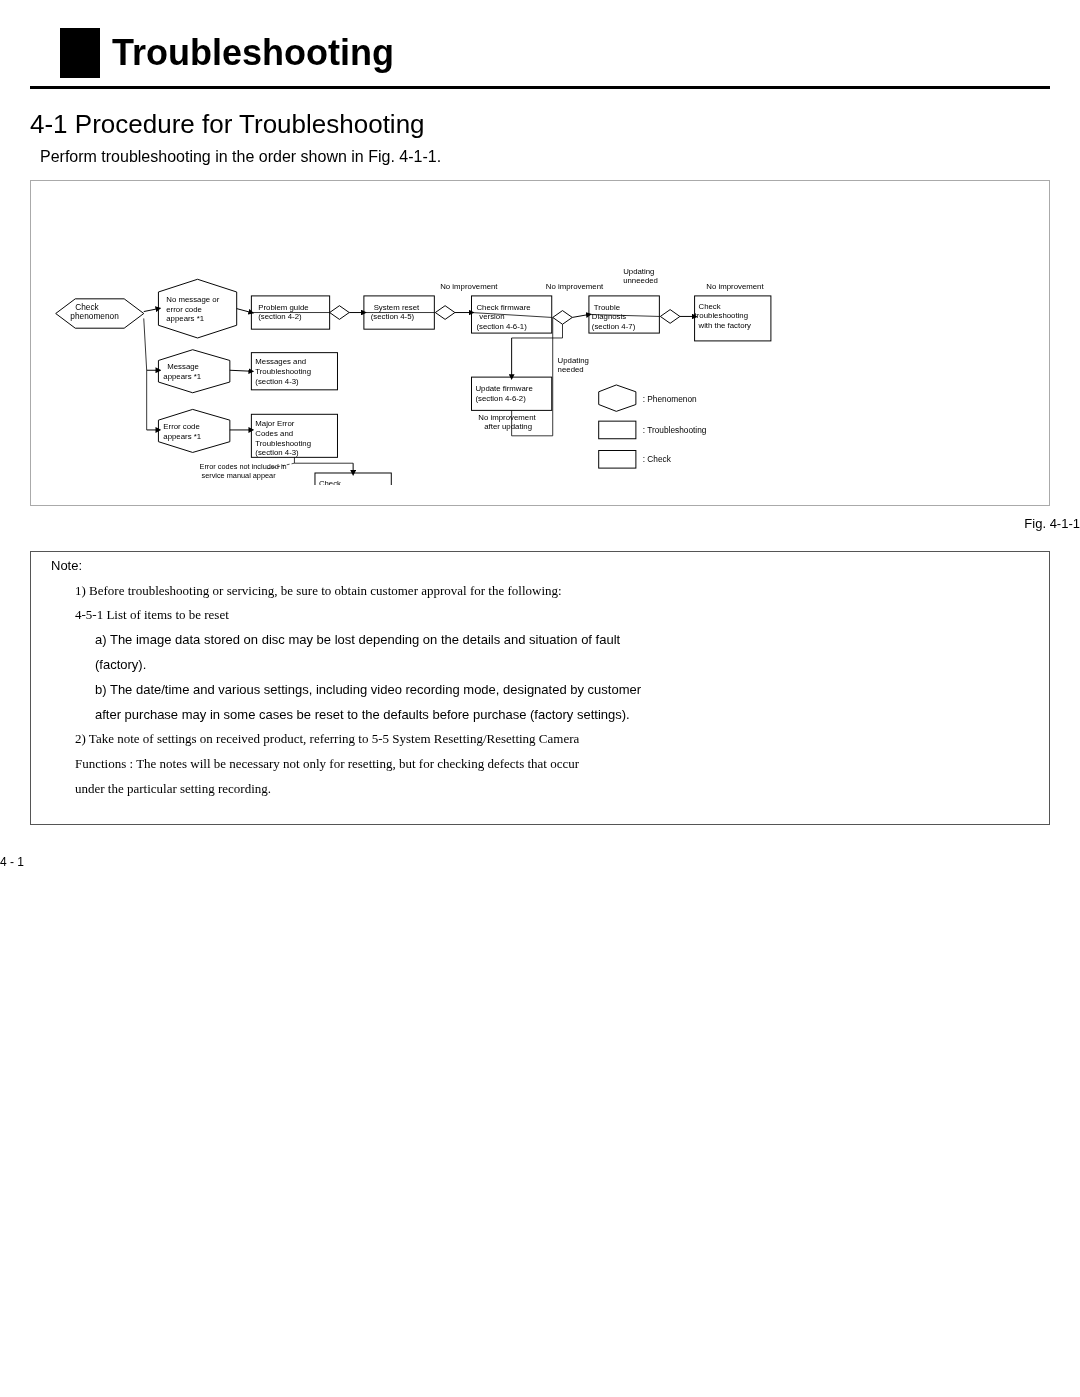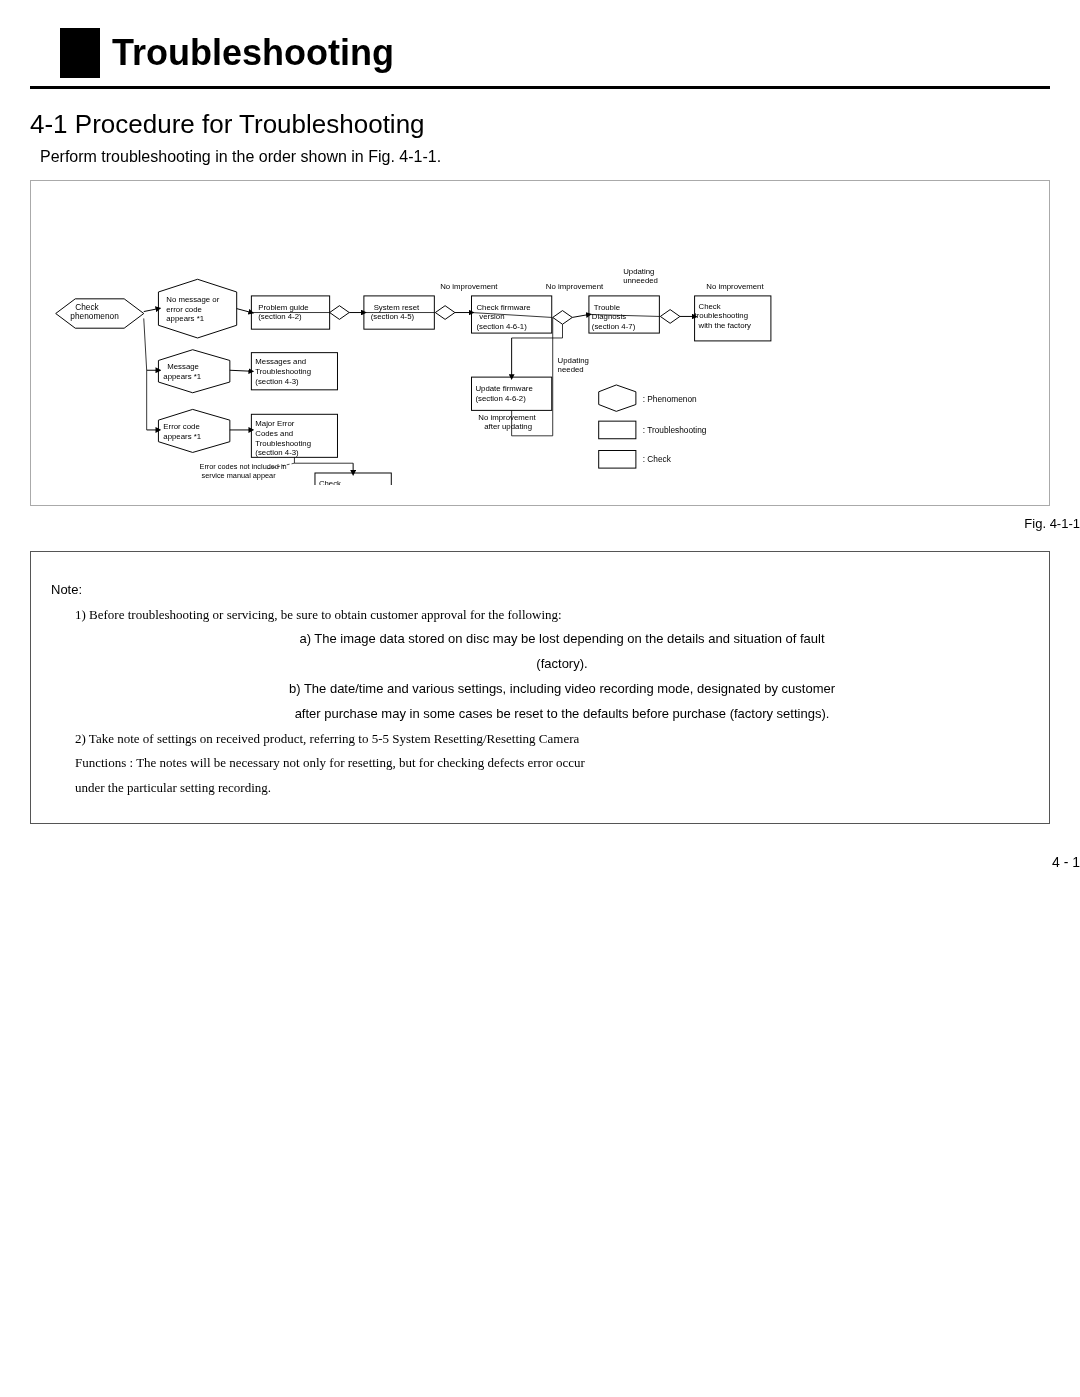--- a/index.html
+++ b/index.html
@@ -64,42 +64,41 @@
     .fig-caption {
       text-align: right;
       margin: 10px 0 20px 0;
       font-size: 13px;
     }
 
     
     .note-box {
       margin: 0 30px 30px 30px;
       border: 1px solid #555;
-      padding: 28px 20px 20px 20px;
+      padding: 4px 20px 20px 20px;
       font-size: 13px;
       line-height: 1.6;
     }
 
     .note-box p {
       margin-bottom: 4px;
     }
 
     .note-indent-1 {
       margin-left: 24px;
       font-family: Liberation Serif, serif;
     }
     .note-indent-2 {
       margin-left: 44px;
-      text-align: center;
     }
 
     
     .page-number {
-      text-align: right;
-      font-size: 14px;
+      text-align: left;
+      font-size: 12px;
       margin-top: 30px;
       margin-bottom: 20px;
     }
   </style>
 </head>
 <body>
 
 <div class="page-header">
   <div class="header-black-box"></div>
   <span class="header-title">Troubleshooting</span>
@@ -247,22 +246,23 @@
     </defs>
 
   </svg>
 </div>
 
 <div class="fig-caption">Fig. 4-1-1</div>
 
 <div class="note-box">
   <p>Note:</p>
   <p class="note-indent-1">1) Before troubleshooting or servicing, be sure to obtain customer approval for the following:</p>
+  <p class="note-indent-1">4-5-1 List of items to be reset</p>
   <p class="note-indent-2">a) The image data stored on disc may be lost depending on the details and situation of fault</p>
   <p class="note-indent-2">(factory).</p>
   <p class="note-indent-2">b) The date/time and various settings, including video recording mode, designated by customer</p>
   <p class="note-indent-2">after purchase may in some cases be reset to the defaults before purchase (factory settings).</p>
   <p class="note-indent-1">2) Take note of settings on received product, referring to  5-5 System Resetting/Resetting Camera</p>
-  <p class="note-indent-1">Functions : The notes will be necessary not only for resetting, but for checking defects error occur</p>
+  <p class="note-indent-1">Functions : The notes will be necessary not only for resetting, but for checking defects that occur</p>
   <p class="note-indent-1">under the particular setting recording.</p>
 </div>
 
 <div class="page-number">4 - 1</div>
 
 </body></html>

